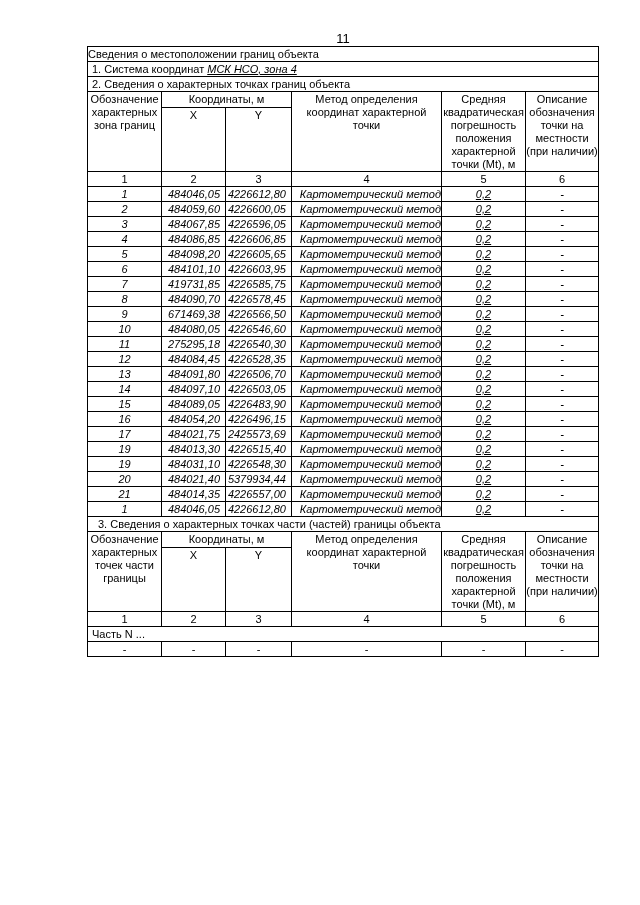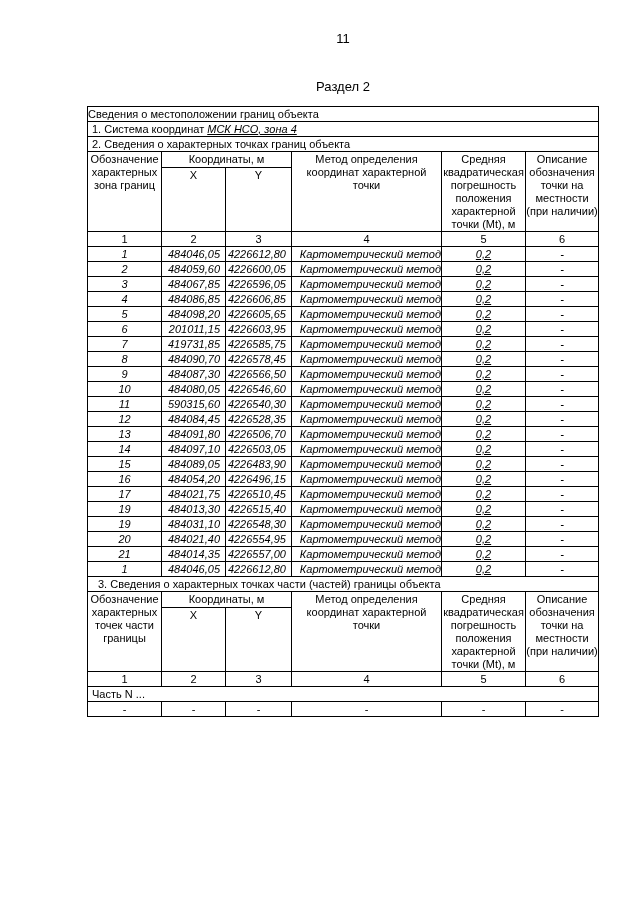--- a/index.html
+++ b/index.html
@@ -69,21 +69,20 @@
 
   tr.dashrow td { height: 15px; text-align: center; }
 </style>
 </head>
 <body>
 
 <div class="page">
   <div class="content">
 
     <div class="pagenum">11</div>
-    <div class="section-heading">Раздел 2</div>
 
     <table class="main">
       <colgroup>
         <col class="c1">
           <col class="c2">
           <col class="c3">
           <col class="c4">
           <col class="c5">
           <col class="c6">
       </colgroup>
@@ -155,21 +154,21 @@
           <tr class="data-row">
             <td class="c1">5</td>
             <td class="c2">484098,20</td>
             <td class="c3">4226605,65</td>
             <td class="c4">Картометрический метод</td>
             <td class="c5">0,2</td>
             <td class="c6">-</td>
           </tr>
           <tr class="data-row">
             <td class="c1">6</td>
-            <td class="c2">201011,15</td>
+            <td class="c2">484101,10</td>
             <td class="c3">4226603,95</td>
             <td class="c4">Картометрический метод</td>
             <td class="c5">0,2</td>
             <td class="c6">-</td>
           </tr>
           <tr class="data-row">
             <td class="c1">7</td>
             <td class="c2">419731,85</td>
             <td class="c3">4226585,75</td>
             <td class="c4">Картометрический метод</td>
@@ -179,37 +178,37 @@
           <tr class="data-row">
             <td class="c1">8</td>
             <td class="c2">484090,70</td>
             <td class="c3">4226578,45</td>
             <td class="c4">Картометрический метод</td>
             <td class="c5">0,2</td>
             <td class="c6">-</td>
           </tr>
           <tr class="data-row">
             <td class="c1">9</td>
-            <td class="c2">484087,30</td>
+            <td class="c2">671469,38</td>
             <td class="c3">4226566,50</td>
             <td class="c4">Картометрический метод</td>
             <td class="c5">0,2</td>
             <td class="c6">-</td>
           </tr>
           <tr class="data-row">
             <td class="c1">10</td>
             <td class="c2">484080,05</td>
             <td class="c3">4226546,60</td>
             <td class="c4">Картометрический метод</td>
             <td class="c5">0,2</td>
             <td class="c6">-</td>
           </tr>
           <tr class="data-row">
             <td class="c1">11</td>
-            <td class="c2">590315,60</td>
+            <td class="c2">275295,18</td>
             <td class="c3">4226540,30</td>
             <td class="c4">Картометрический метод</td>
             <td class="c5">0,2</td>
             <td class="c6">-</td>
           </tr>
           <tr class="data-row">
             <td class="c1">12</td>
             <td class="c2">484084,45</td>
             <td class="c3">4226528,35</td>
             <td class="c4">Картометрический метод</td>
@@ -244,21 +243,21 @@
             <td class="c1">16</td>
             <td class="c2">484054,20</td>
             <td class="c3">4226496,15</td>
             <td class="c4">Картометрический метод</td>
             <td class="c5">0,2</td>
             <td class="c6">-</td>
           </tr>
           <tr class="data-row">
             <td class="c1">17</td>
             <td class="c2">484021,75</td>
-            <td class="c3">4226510,45</td>
+            <td class="c3">2425573,69</td>
             <td class="c4">Картометрический метод</td>
             <td class="c5">0,2</td>
             <td class="c6">-</td>
           </tr>
           <tr class="data-row">
             <td class="c1">19</td>
             <td class="c2">484013,30</td>
             <td class="c3">4226515,40</td>
             <td class="c4">Картометрический метод</td>
             <td class="c5">0,2</td>
@@ -268,21 +267,21 @@
             <td class="c1">19</td>
             <td class="c2">484031,10</td>
             <td class="c3">4226548,30</td>
             <td class="c4">Картометрический метод</td>
             <td class="c5">0,2</td>
             <td class="c6">-</td>
           </tr>
           <tr class="data-row">
             <td class="c1">20</td>
             <td class="c2">484021,40</td>
-            <td class="c3">4226554,95</td>
+            <td class="c3">5379934,44</td>
             <td class="c4">Картометрический метод</td>
             <td class="c5">0,2</td>
             <td class="c6">-</td>
           </tr>
           <tr class="data-row">
             <td class="c1">21</td>
             <td class="c2">484014,35</td>
             <td class="c3">4226557,00</td>
             <td class="c4">Картометрический метод</td>
             <td class="c5">0,2</td>

